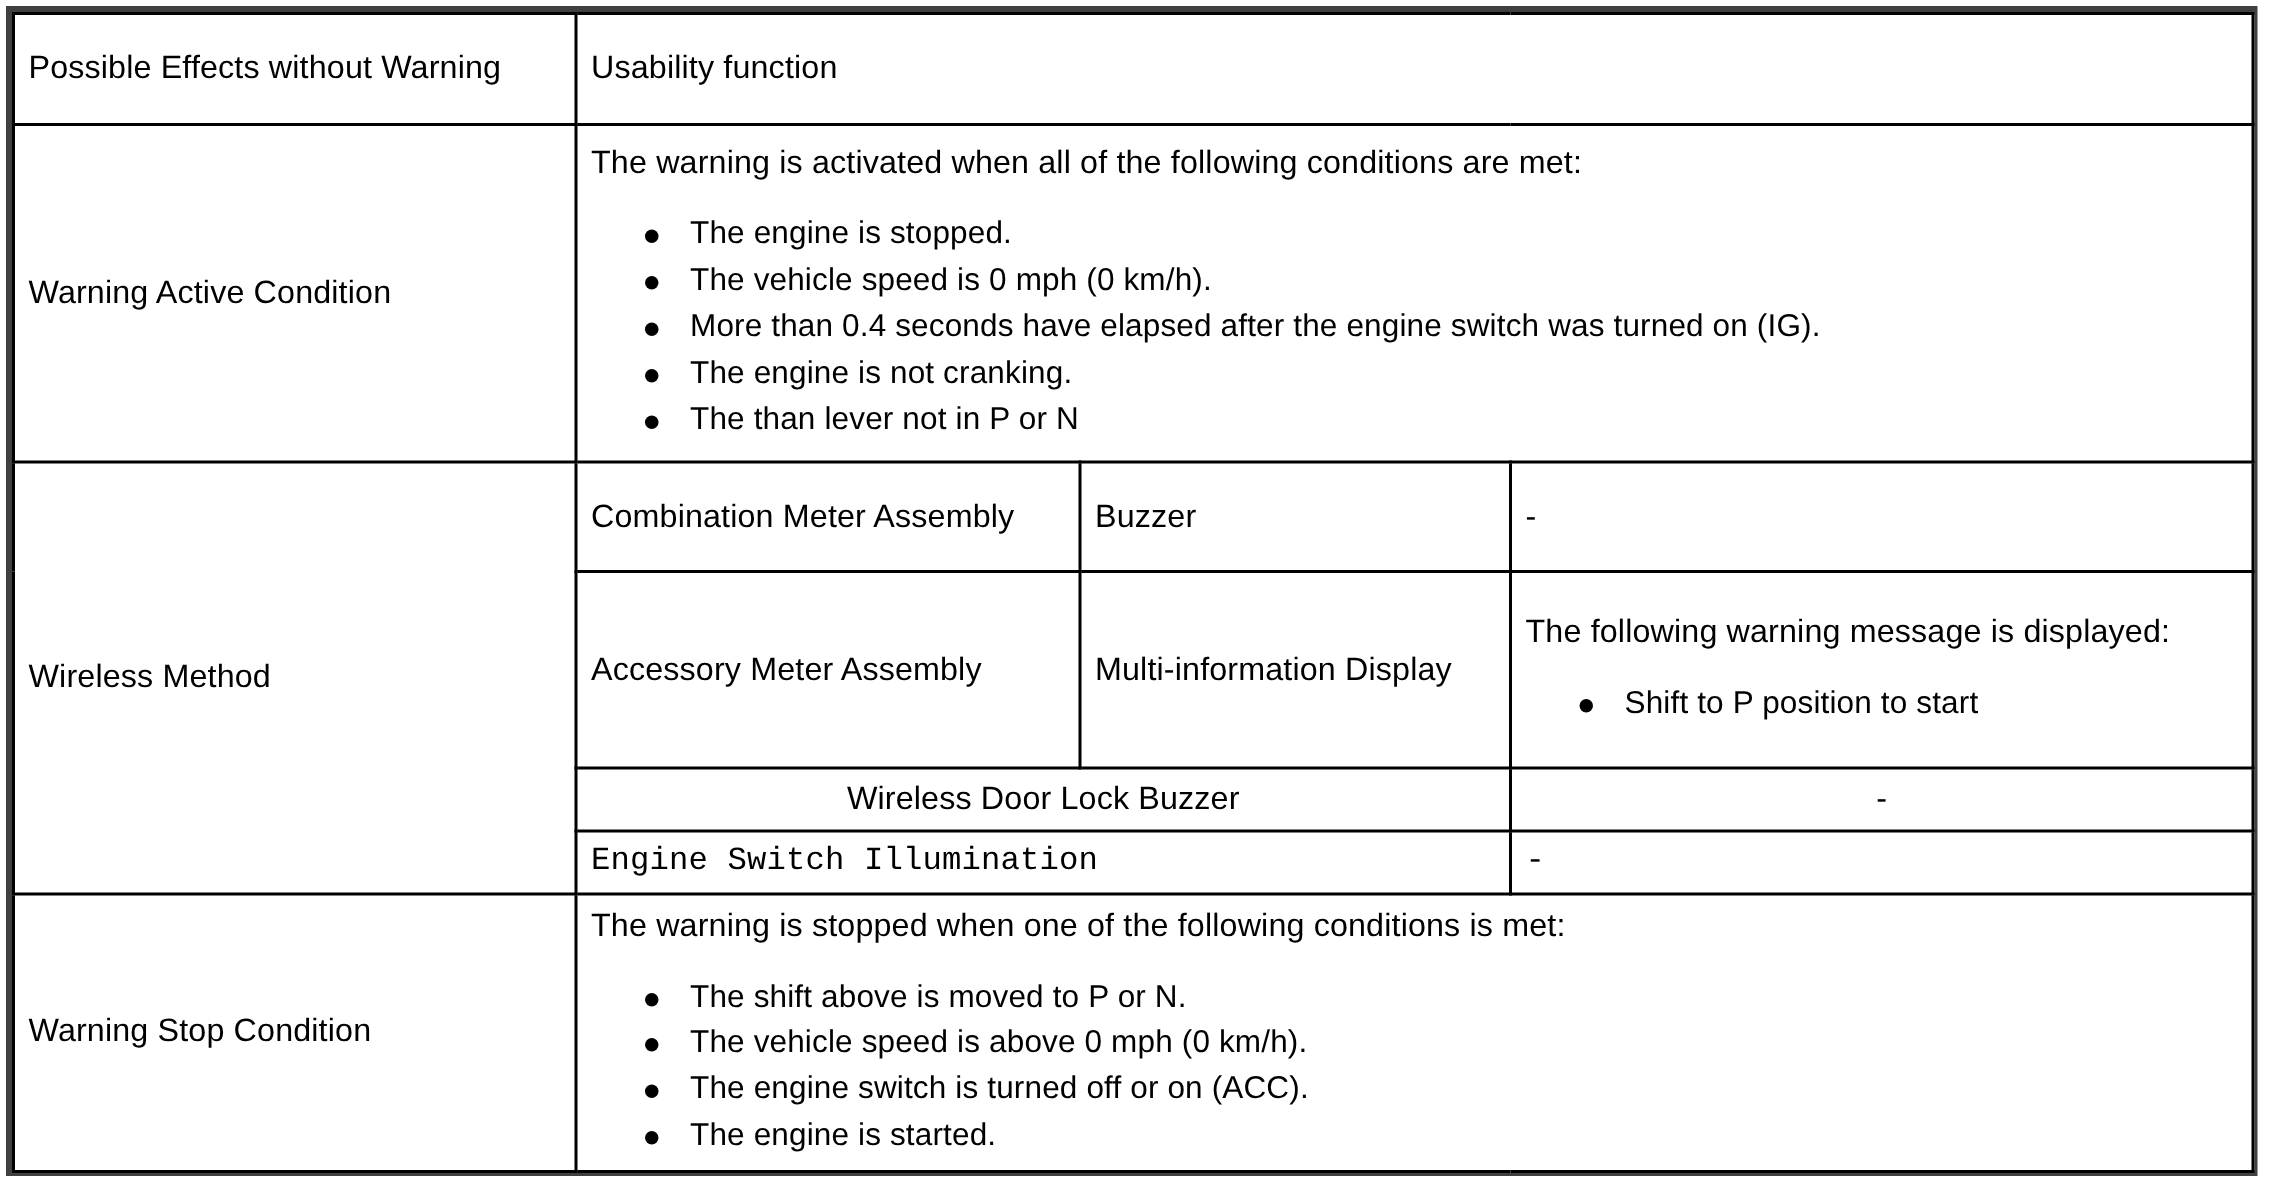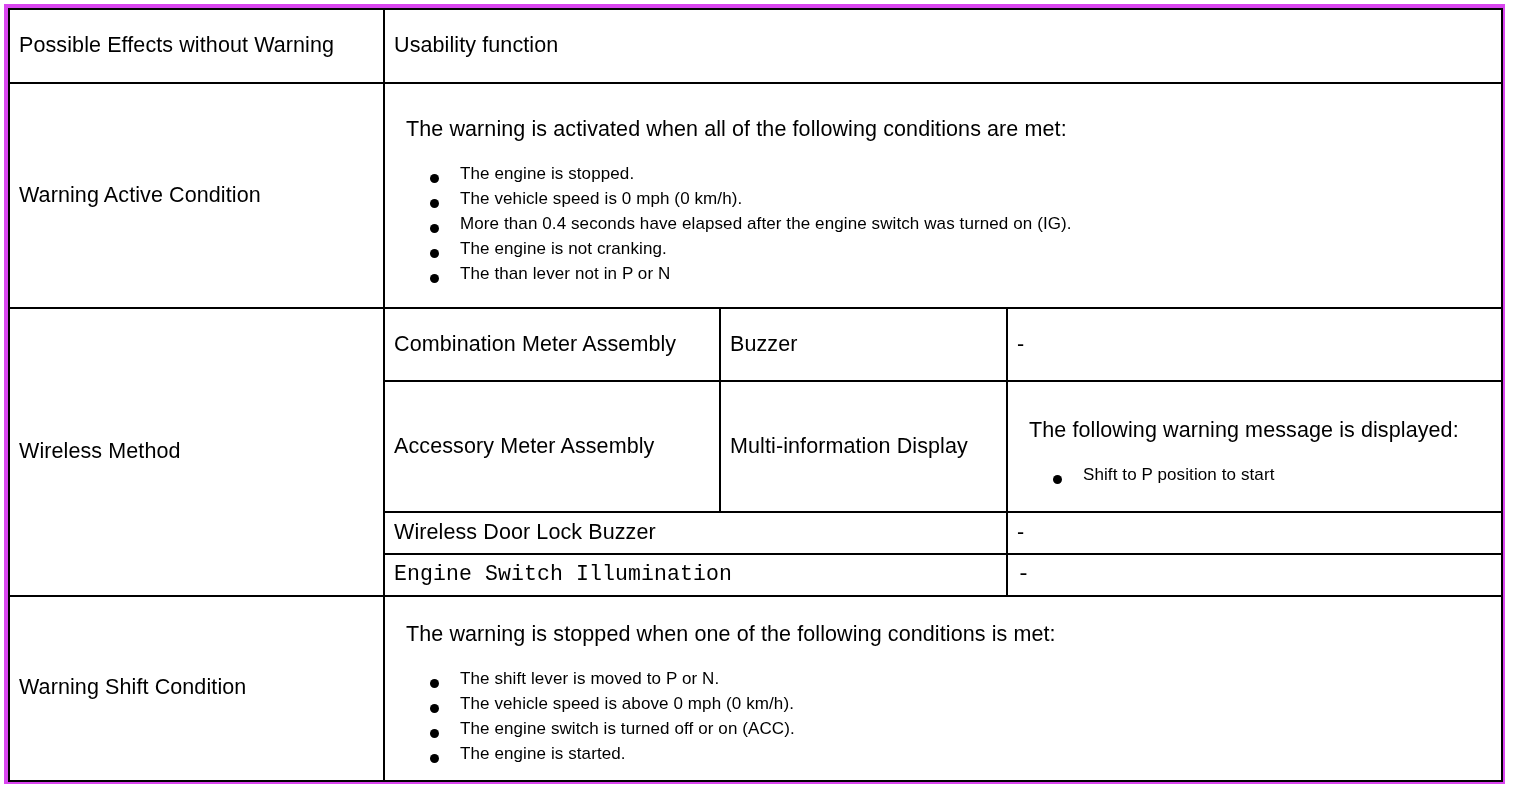--- a/index.html
+++ b/index.html
@@ -24,21 +24,21 @@
   }
 
   
   .table-frame {
     position: absolute;
     left: 4px;
     top: 4px;
     width: 1501px;
     height: 780px;
     box-sizing: border-box;
-    border: 4px solid #d946ef;
+    border: 4px solid #404040;
     background: #ffffff;
   }
 
   table.spec-table {
     width: 100%;
     height: 100%;
     border-collapse: collapse;
     table-layout: fixed;
     background: #ffffff;
   }
@@ -57,36 +57,36 @@
     line-height: 1.30;
     letter-spacing: 0.1px;
   }
   .cell.top { }
   .label-cell .cell {
     padding-left: 9px;
   }
 
   
   .intro {
-    margin: 12px;
+    margin: 0;
     padding: 0 0 2px 0;
     font-size: 21.5px;
     line-height: 1.30;
   }
 
   ul.bullets {
     list-style: none;
     margin: 16px 0 0 0;
     padding: 0 0 0 34px;
   }
   ul.bullets.tight {
   }
   ul.bullets li {
     position: relative;
-    font-size: 17px;
+    font-size: 21px;
     line-height: 1.47;
     padding-left: 32px;
     margin: 0;
     white-space: nowrap;
   }
   ul.bullets li::before {
     content: "";
     position: absolute;
     left: 2px;
     top: 12px;
@@ -177,47 +177,47 @@
           <td class="va-top">
             <div class="cell top">
               <p class="intro">The following warning message is displayed:</p>
               <ul class="bullets tight">
                 <li>Shift to P position to start</li>
               </ul>
             </div>
           </td>
         </tr>
 
-        <tr style="height:41px;">
+        <tr style="height:41px;text-align:center;">
           <td class="va-middle" colspan="2">
             <div class="cell">Wireless Door Lock Buzzer</div>
           </td>
           <td class="va-middle">
             <div class="cell dash">-</div>
           </td>
         </tr>
 
         <tr style="height:41px;font-family:Liberation Mono, monospace;">
           <td class="va-middle" colspan="2">
             <div class="cell">Engine Switch Illumination</div>
           </td>
           <td class="va-middle">
             <div class="cell dash">-</div>
           </td>
         </tr>
 
         <tr style="height:185px;">
           <td class="label-cell va-middle">
-            <div class="cell">Warning Shift Condition</div>
+            <div class="cell">Warning Stop Condition</div>
           </td>
           <td class="va-top" colspan="3">
             <div class="cell top">
               <p class="intro">The warning is stopped when one of the following conditions is met:</p>
               <ul class="bullets">
-                <li>The shift lever is moved to P or N.</li>
+                <li>The shift above is moved to P or N.</li>
                 <li>The vehicle speed is above 0 mph (0 km/h).</li>
                 <li>The engine switch is turned off or on (ACC).</li>
                 <li>The engine is started.</li>
               </ul>
             </div>
           </td>
         </tr>
 
       </tbody>
     </table>

